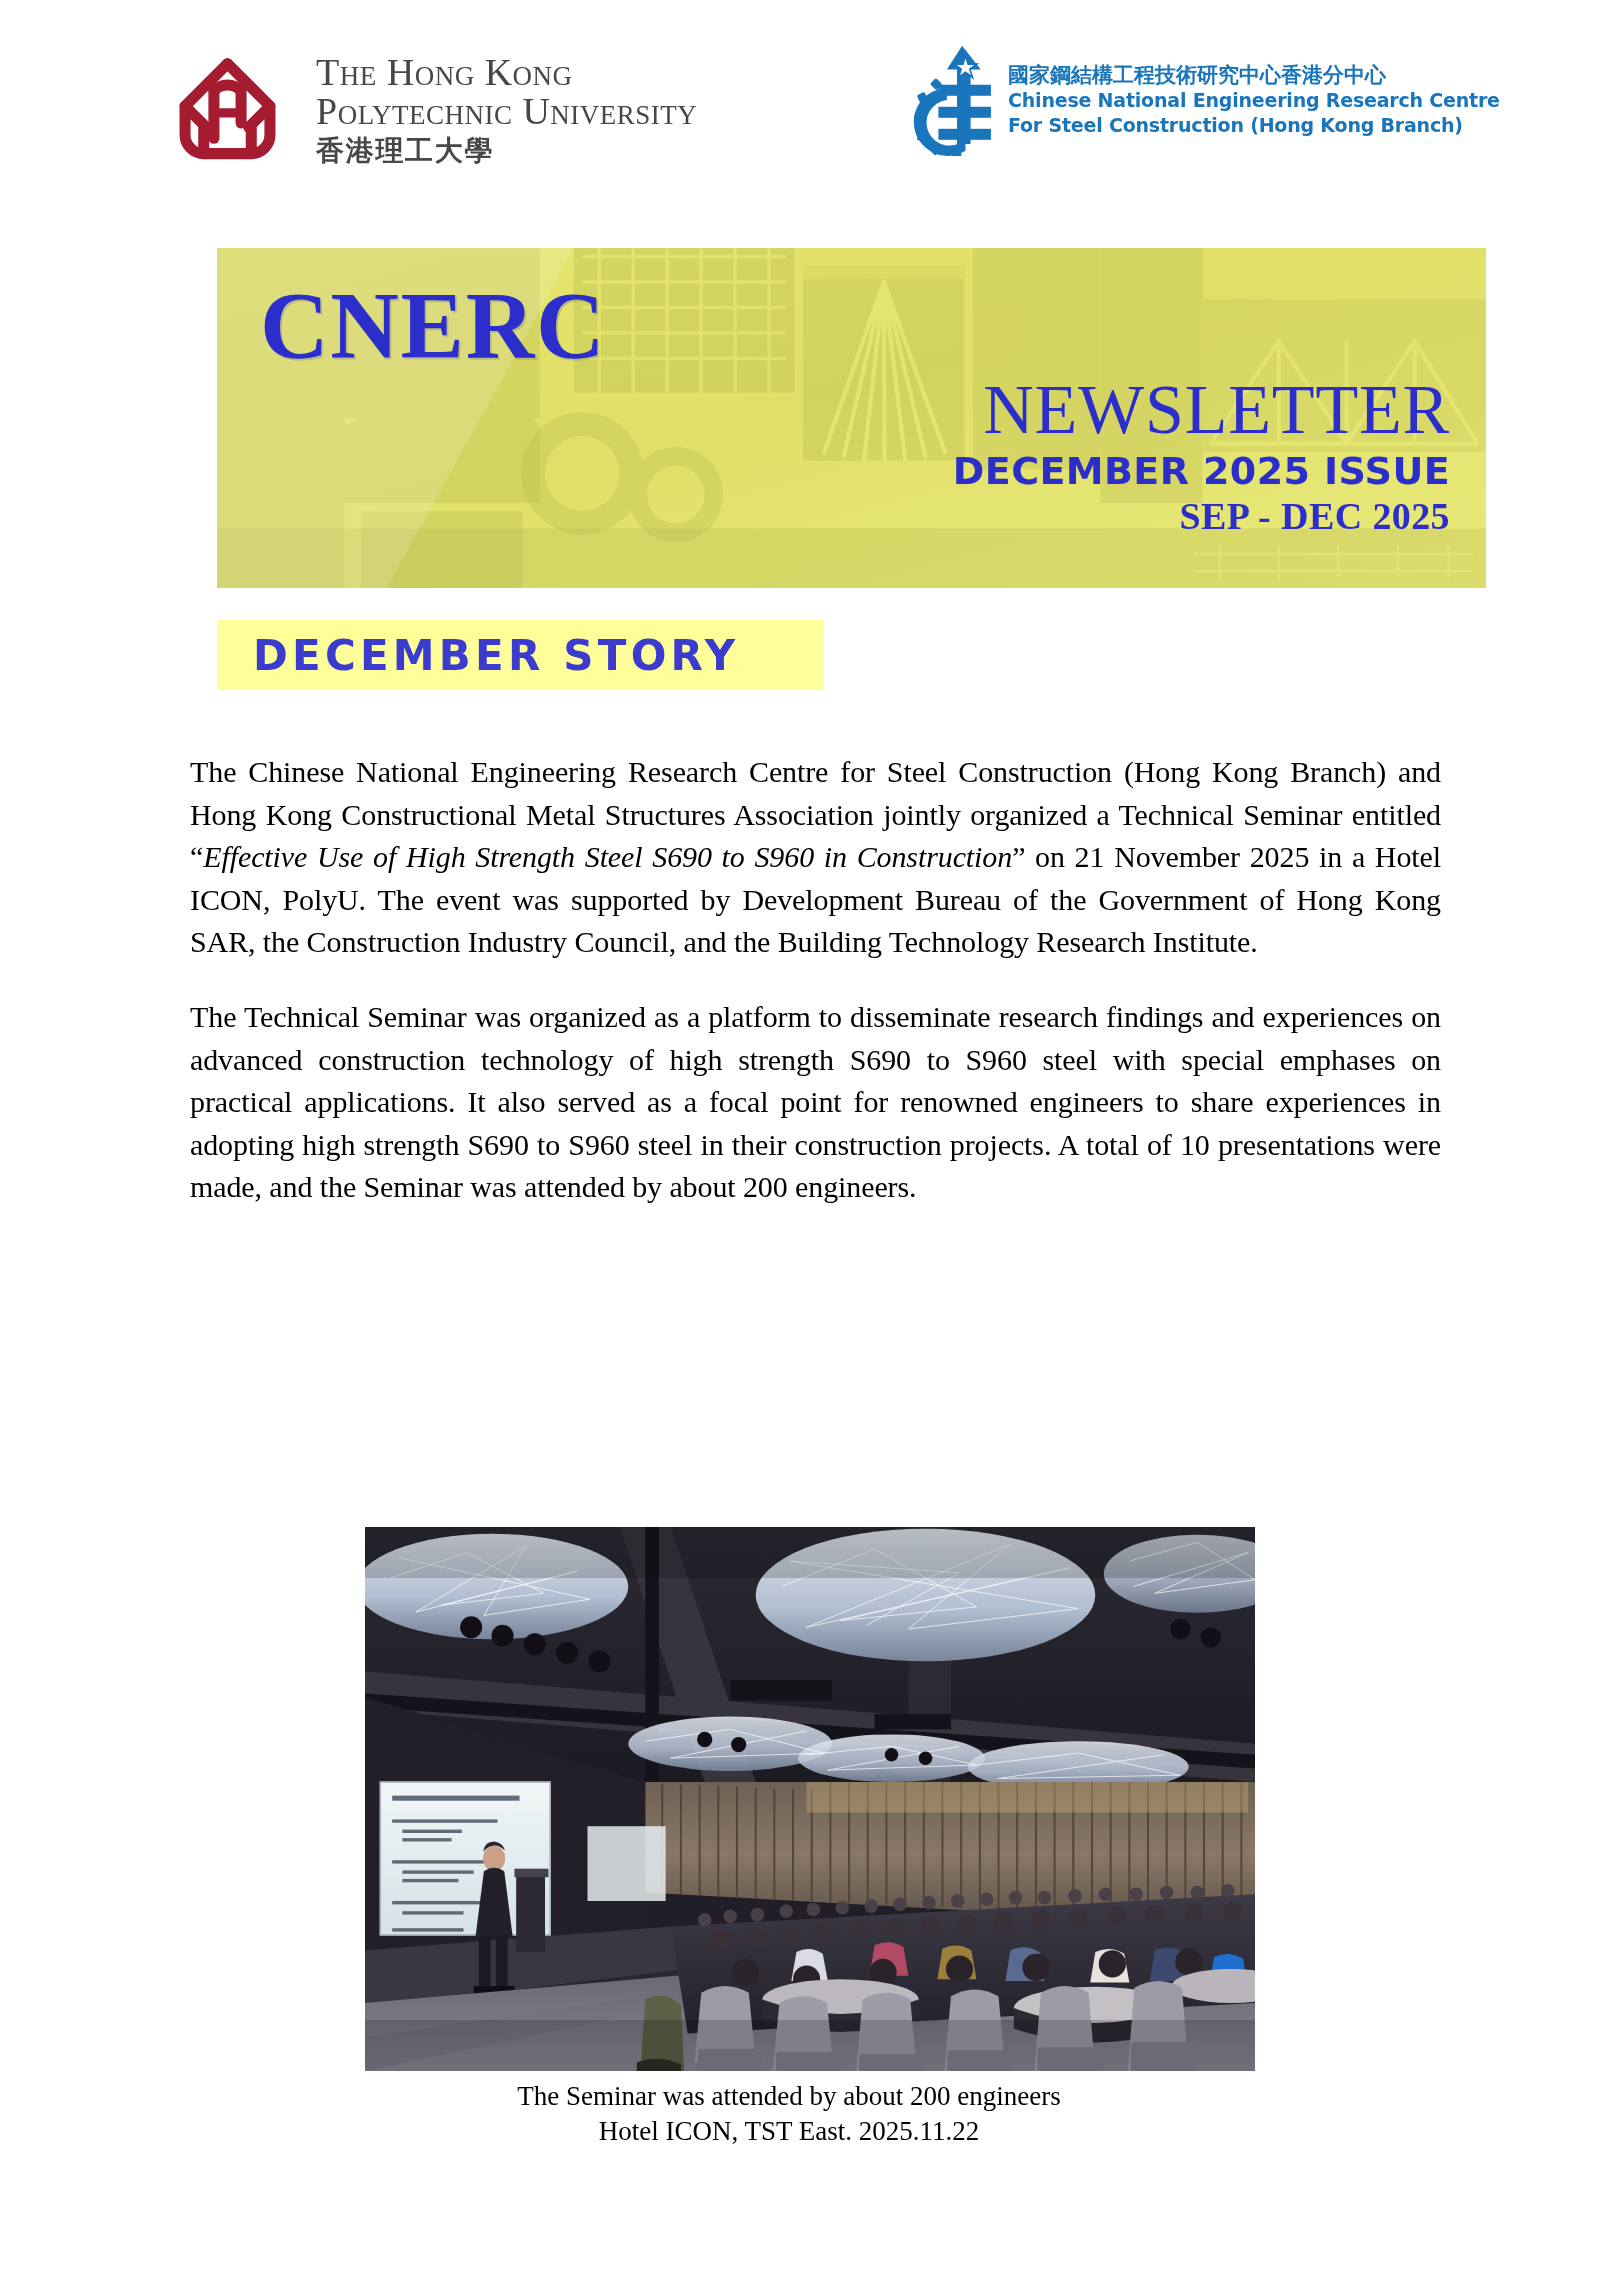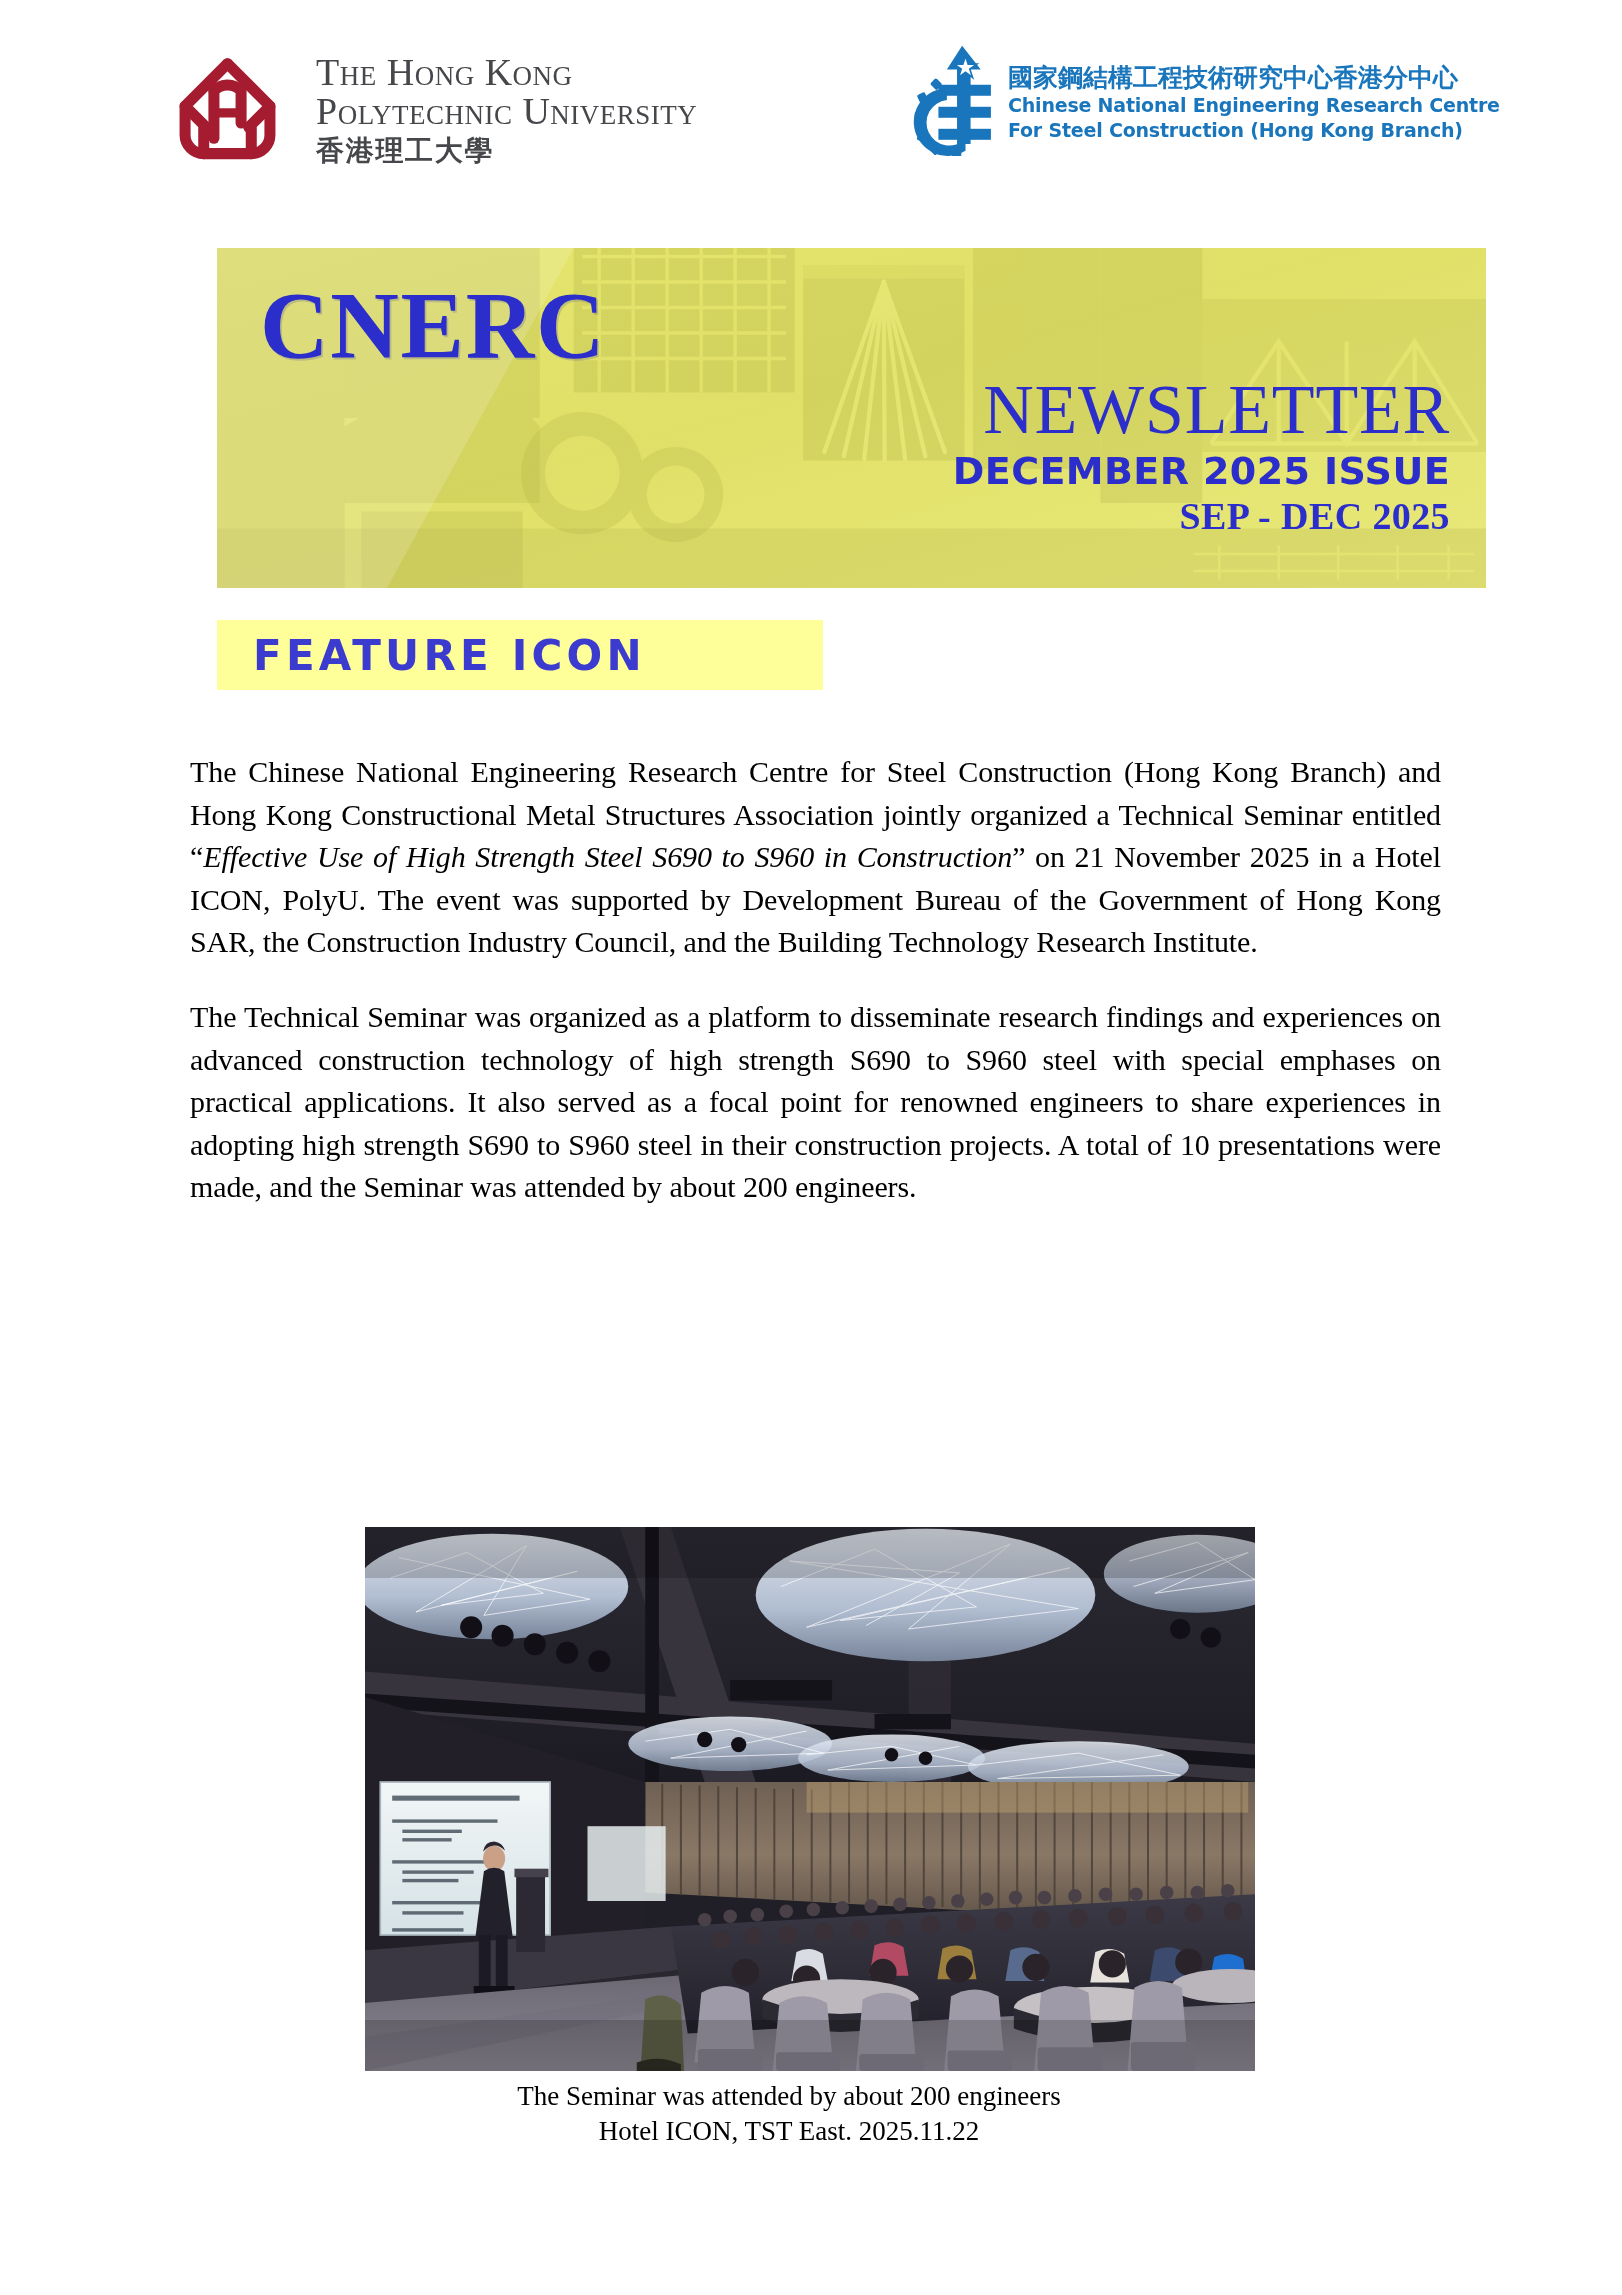--- a/index.html
+++ b/index.html
@@ -78,21 +78,21 @@
     flex: 0 0 83px;
   }
   .cnerc-mark svg { display:block; width:100%; height:100%; }
   .cnerc-text {
     margin-left: 12px;
     padding-top: 18.7px;
     color: #1a76bc;
   }
   .cnerc-cn {
     font-family: "DejaVu Sans", sans-serif;
-    font-size: 25px;
+    font-size: 21px;
     font-weight: bold;
     letter-spacing: 0px;
     white-space: nowrap;
     line-height: 1.22;
   }
   .cnerc-en {
     font-family: "DejaVu Sans", sans-serif;
     font-size: 19px;
     font-weight: bold;
     white-space: nowrap;
@@ -367,21 +367,21 @@
   </div>
   <div class="banner-cnerc">CNERC</div>
   <div class="banner-news">
     <div class="nl">NEWSLETTER</div>
     <div class="iss">DECEMBER 2025 ISSUE</div>
     <div class="per">SEP - DEC 2025</div>
   </div>
 </div>
 
 <div class="feature-tag">
-  <span>FEATURE ICON</span>
+  <span>DECEMBER STORY</span>
 </div>
 
 <div class="article">
   <p class="first"><span>The Chinese National Engineering Research Centre for Steel Construction (Hong Kong Branch) and Hong Kong Constructional Metal Structures Association jointly organized a Technical Seminar entitled “</span><em>Effective Use of High Strength Steel S690 to S960 in Construction</em><span>” on 21 November 2025 in a Hotel ICON, PolyU.  The event was supported by Development Bureau of the Government of Hong Kong SAR, the Construction Industry Council, and the Building Technology Research Institute.</span></p>
   <p><span>The Technical Seminar was organized as a platform to disseminate research findings and experiences on advanced construction technology of high strength S690 to S960 steel with special emphases on practical applications.  It also served as a focal point for renowned engineers to share experiences in adopting high strength S690 to S960 steel in their construction projects.  A total of 10 presentations were made, and the Seminar was attended by about 200 engineers.</span></p>
 </div>
 
 <div class="photo">
   <svg viewBox="0 0 1048 640" preserveAspectRatio="none" xmlns="http://www.w3.org/2000/svg">
     <defs>

